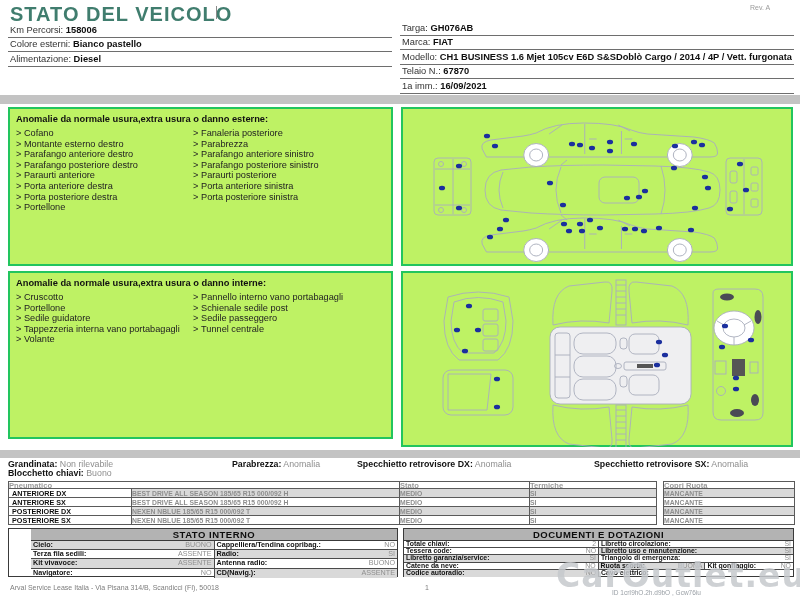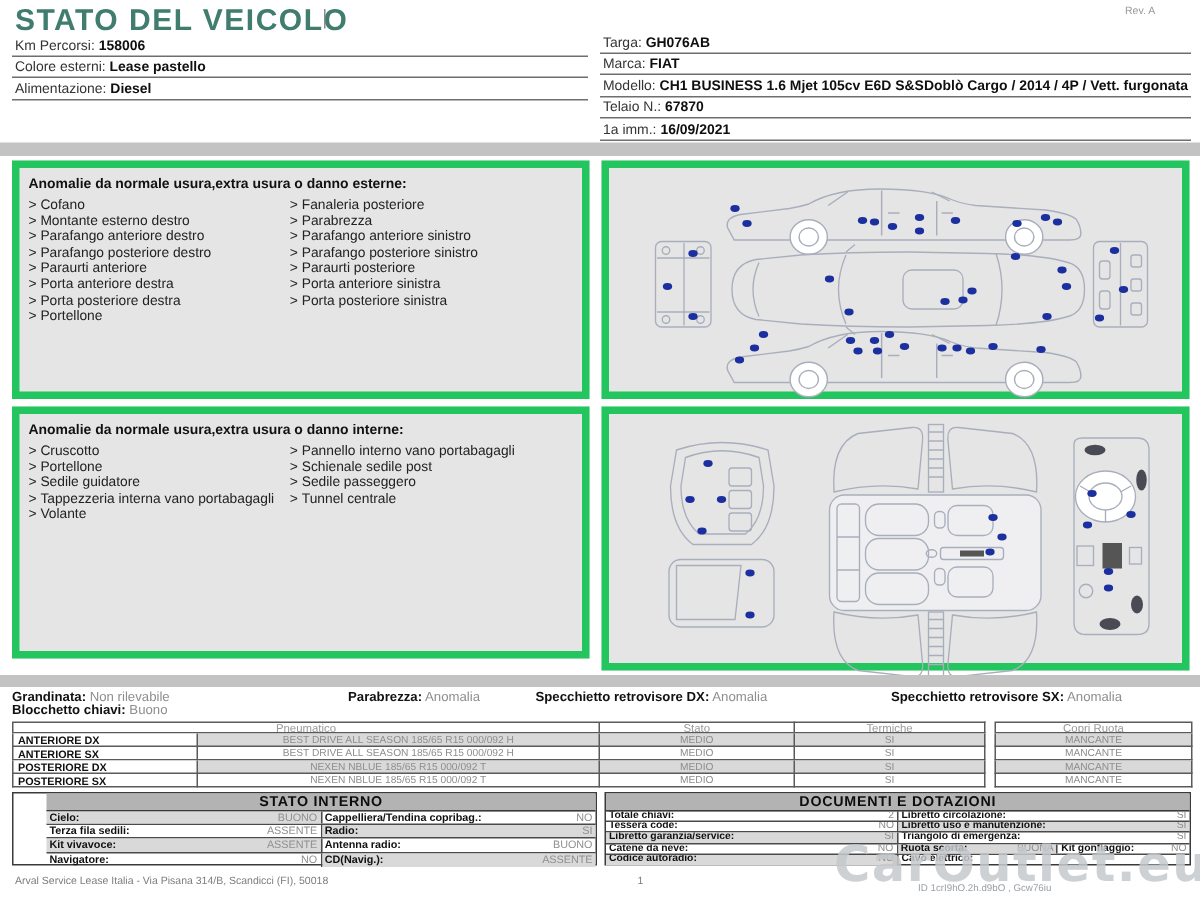--- a/index.html
+++ b/index.html
@@ -9,36 +9,36 @@
   .doc-title{position:absolute;left:10px;top:3px;font-size:20px;font-weight:bold;letter-spacing:1px;color:#407D6E;}
   .title-divider{position:absolute;left:216px;top:6px;width:1px;height:13px;background:#8a8a8a;}
   .rev{position:absolute;left:750px;top:4px;font-size:7px;color:#9a9a9a;}
   .infoblock{position:absolute;}
   .inforow{border-bottom:1px solid #6e6e6e;padding:1.5px 2px 1px 2px;font-size:9.3px;line-height:11px;}
   .inforow .lbl{color:#333;}
   .inforow .val{font-weight:bold;color:#0f0f0f;}
   
   .band{position:absolute;left:0;width:800px;background:#c3c3c3;}
   
-  .panel{position:absolute;border:5px solid #22c55e;background:#e5e5e5;box-sizing:border-box;padding:5px 6px;}
+  .panel{position:absolute;border:2px solid #22c55e;background:#bef264;box-sizing:border-box;padding:5px 6px;}
   .ptitle{font-size:9.3px;font-weight:bold;color:#111;margin-bottom:4px;}
   .cols{display:flex;}
   .acol1{width:48%;} .acol2{width:52%;}
   .item{font-size:9.2px;line-height:10.6px;color:#222;}
   .item::before{content:">\00a0";}
   .dsvg{position:absolute;left:0;top:0;}
   
   .sline{position:absolute;font-size:8.8px;white-space:nowrap;}
   .sl{font-weight:bold;color:#111;} .sv{color:#8e8e8e;}
   
   .ttable{position:absolute;left:8px;top:481px;width:787px;}
   .trow{display:grid;grid-template-columns:124px 268px 130px 127px 6px 132px;}
   .tc{box-sizing:border-box;border-right:1px solid #5a5a5a;border-bottom:1px solid #5a5a5a;
-      font-size:6.8px;color:#8e8e8e;text-align:center;height:9px;line-height:9px;
-      overflow:hidden;white-space:nowrap;}
+      font-size:6.8px;color:#8e8e8e;height:9px;line-height:9px;
+      overflow:hidden;white-space:nowrap;font-weight:bold;}
   .tc.first{border-left:1px solid #5a5a5a;}
   .tc.copri{border-left:1px solid #5a5a5a;}
   .tc.sp{border:none;}
   .th{border-top:1px solid #5a5a5a;font-size:7.6px;color:#9a9a9a;height:8px;line-height:8px;}
   .tc.pos{font-weight:bold;color:#101010;text-align:left;padding-left:3px;font-size:7.2px;background:#fff;}
   .tbody .trow:nth-child(odd) .tc:not(.pos):not(.sp){background:#d9d9d9;}
   
   .btable{position:absolute;top:528px;height:49px;border:1px solid #3a3a3a;box-sizing:border-box;background:#fff;}
   .bhead{background:#b3b3b3;font-weight:bold;text-align:center;font-size:9.5px;height:11px;line-height:11px;
          border-bottom:1px solid #3a3a3a;color:#0d0d0d;letter-spacing:.5px;}
@@ -65,21 +65,21 @@
 <body>
 
 <div class="doc-title">STATO DEL VEICOLO</div>
 <div class="title-divider"></div>
 <div class="rev">Rev. A</div>
 
 <div class="infoblock" style="left:8px;top:23px;width:384px;">
 
     <div class="inforow"><span class="lbl">Km Percorsi:</span> <span class="val">158006</span></div>
 
-    <div class="inforow"><span class="lbl">Colore esterni:</span> <span class="val">Lease pastello</span></div>
+    <div class="inforow"><span class="lbl">Colore esterni:</span> <span class="val">Bianco pastello</span></div>
 
     <div class="inforow"><span class="lbl">Alimentazione:</span> <span class="val">Diesel</span></div>
   </div>
 
 <div class="infoblock" style="left:400px;top:21px;width:394px;">
 
     <div class="inforow"><span class="lbl">Targa:</span> <span class="val">GH076AB</span></div>
 
     <div class="inforow"><span class="lbl">Marca:</span> <span class="val">FIAT</span></div>
 

